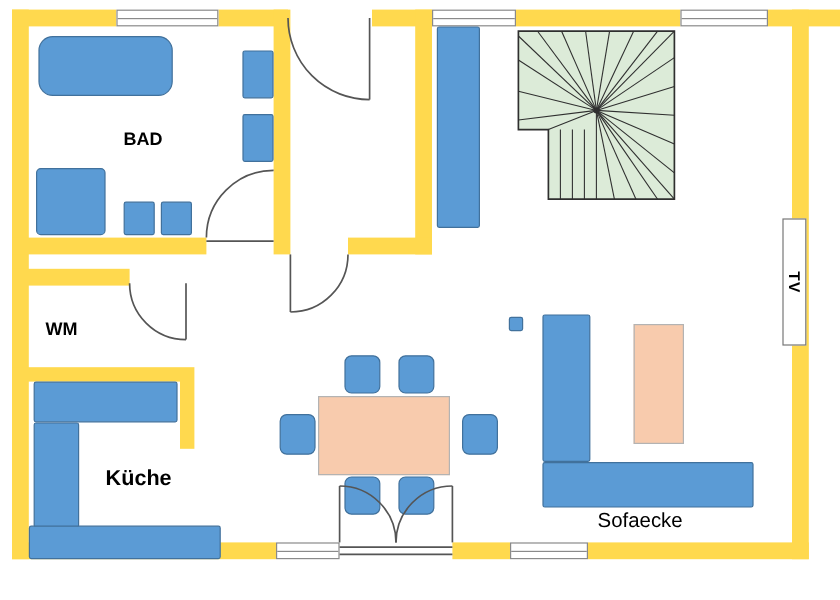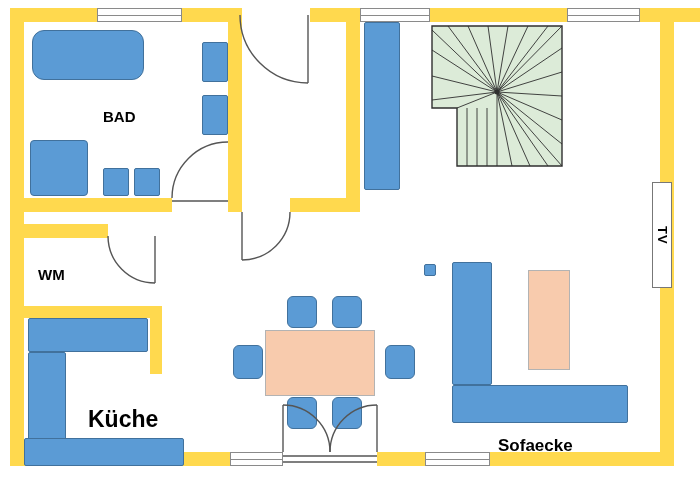--- a/index.html
+++ b/index.html
@@ -139,16 +139,16 @@
       <path d="M330,452 A47,47 0 0 1 377,405"></path>
       <line x1="283" y1="405" x2="283" y2="452"></line>
       <line x1="377" y1="405" x2="377" y2="452"></line>
       <line x1="283" y1="456" x2="377" y2="456"></line>
       <line x1="283" y1="462" x2="377" y2="462"></line>
     </g>
   </svg>
 
   <div class="rlabel" style="left:103px;top:108px;font-size:15px">BAD</div>
   <div class="rlabel" style="left:38px;top:266px;font-size:15px">WM</div>
-  <div class="rlabel" style="left:88px;top:406px;font-size:23px">Küche</div>
-  <div class="rlabel" style="left:498px;top:436px;font-size:17px;font-weight:700">Sofaecke</div>
+  <div class="rlabel" style="left:88px;top:388px;font-size:18px">Küche</div>
+  <div class="rlabel" style="left:498px;top:424px;font-size:17px;font-weight:400">Sofaecke</div>
 
 </div>
 
 </body></html>

